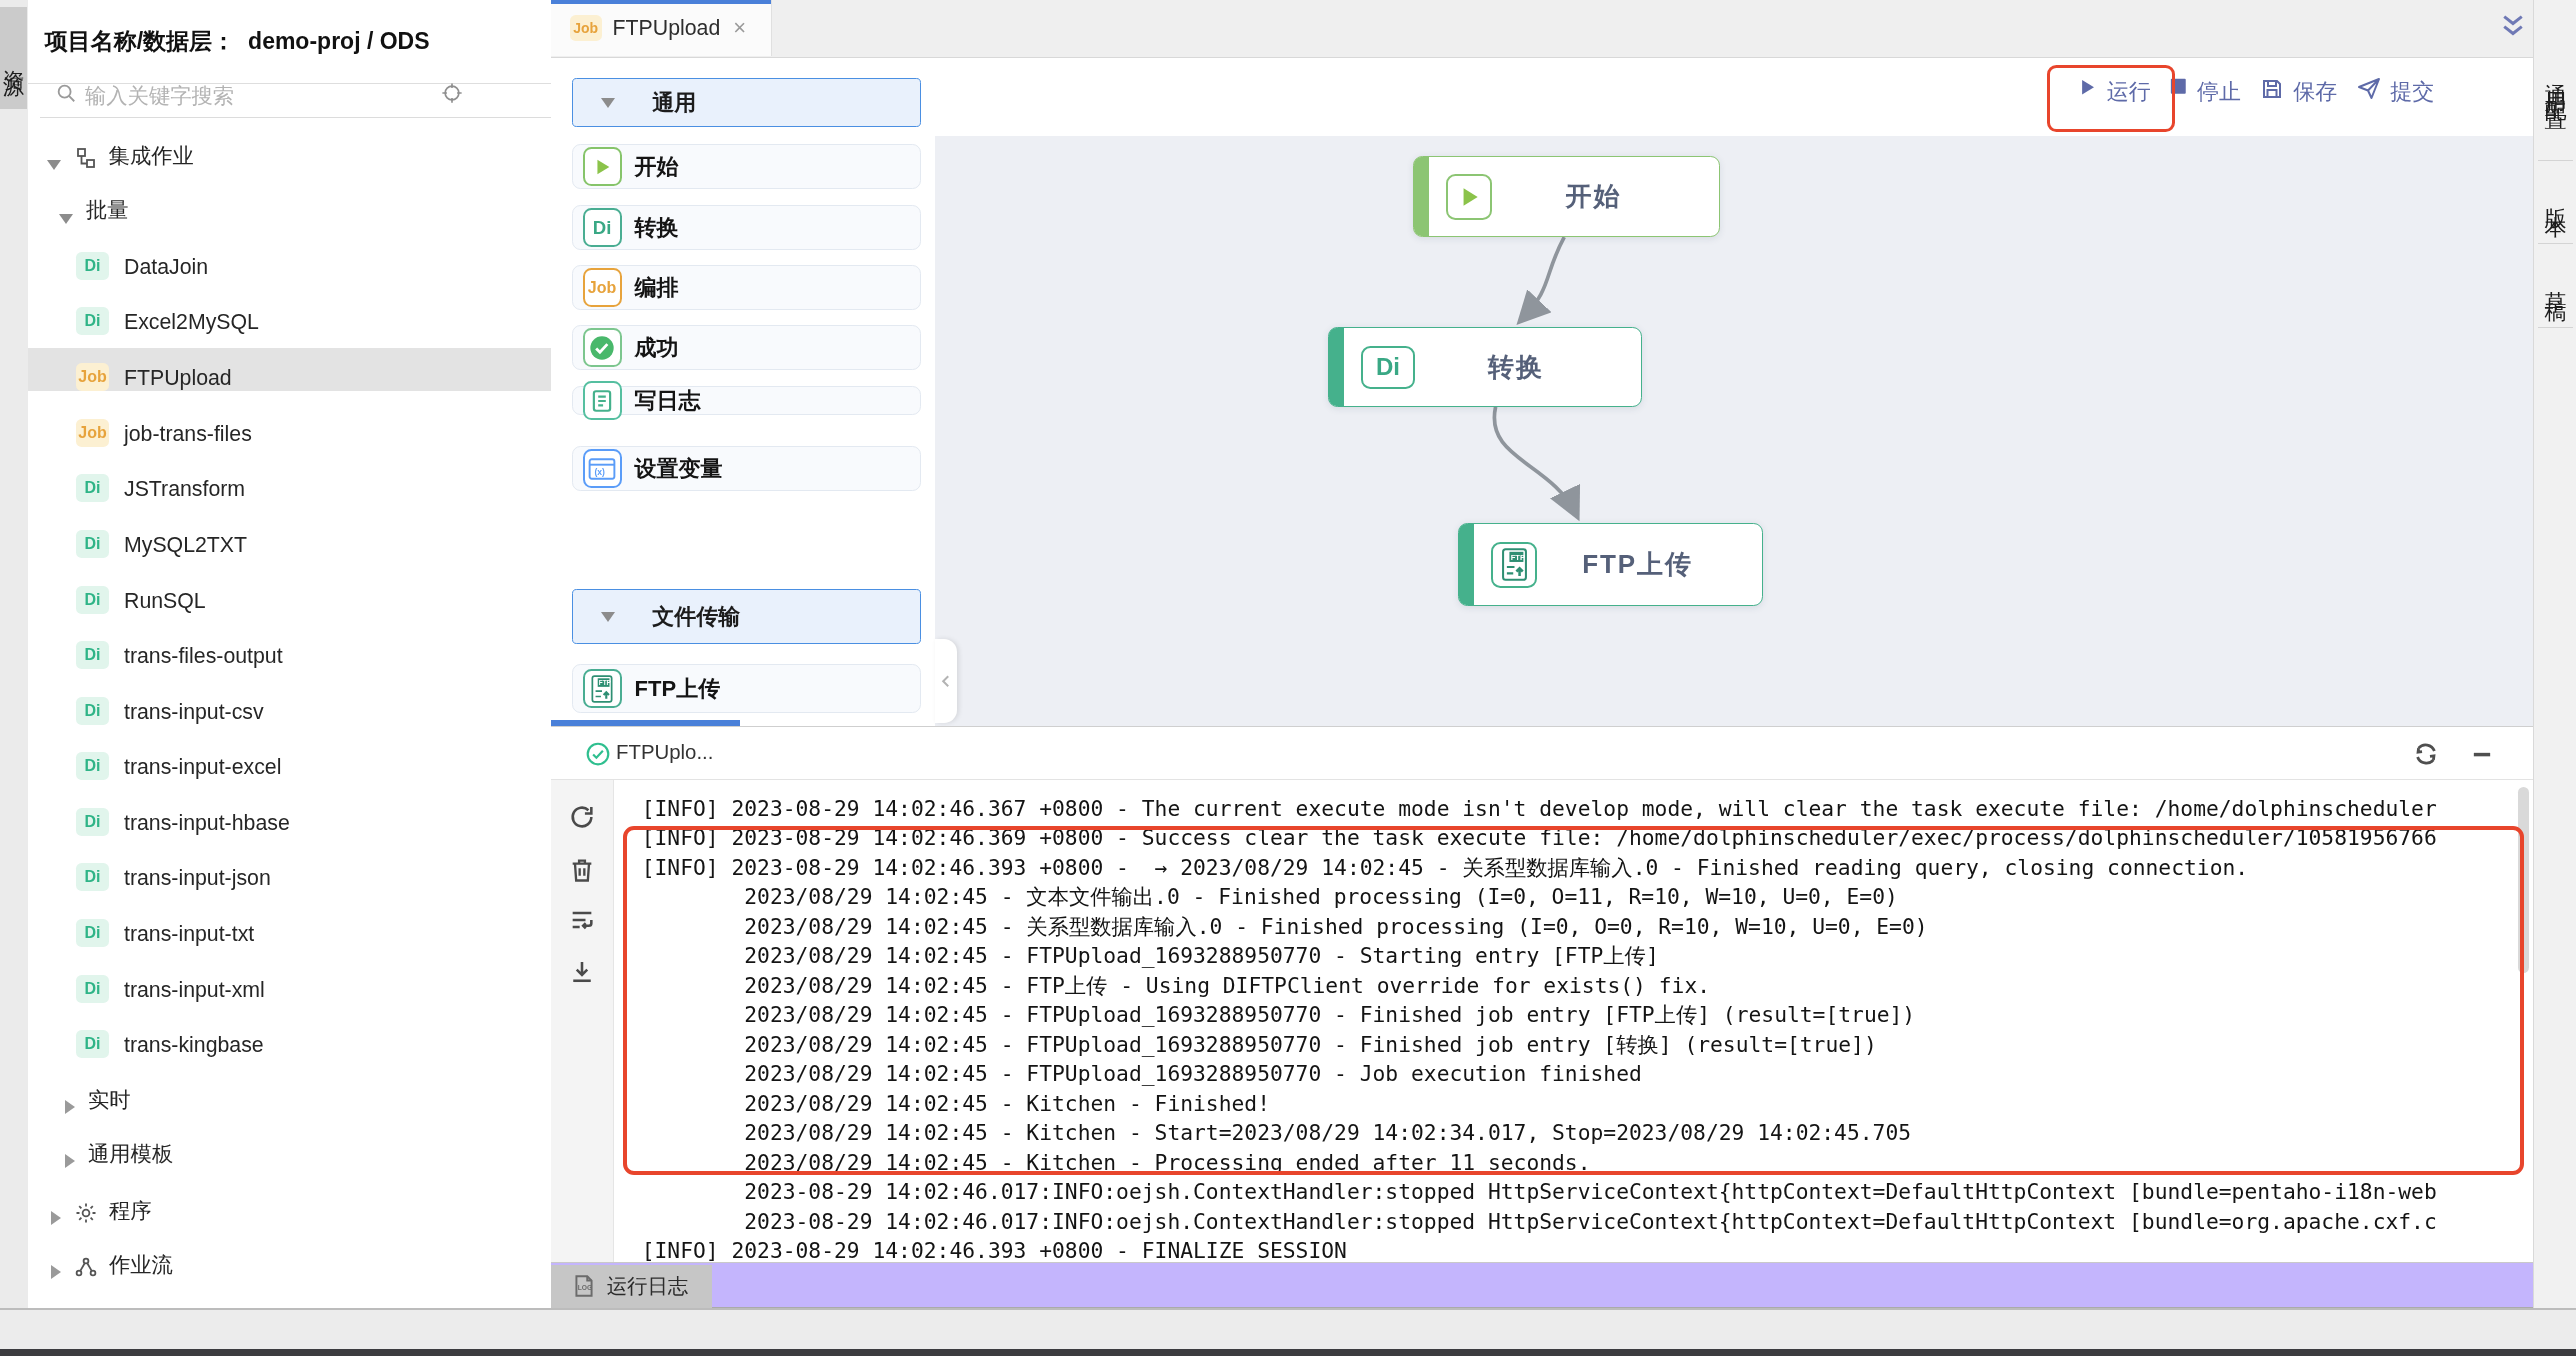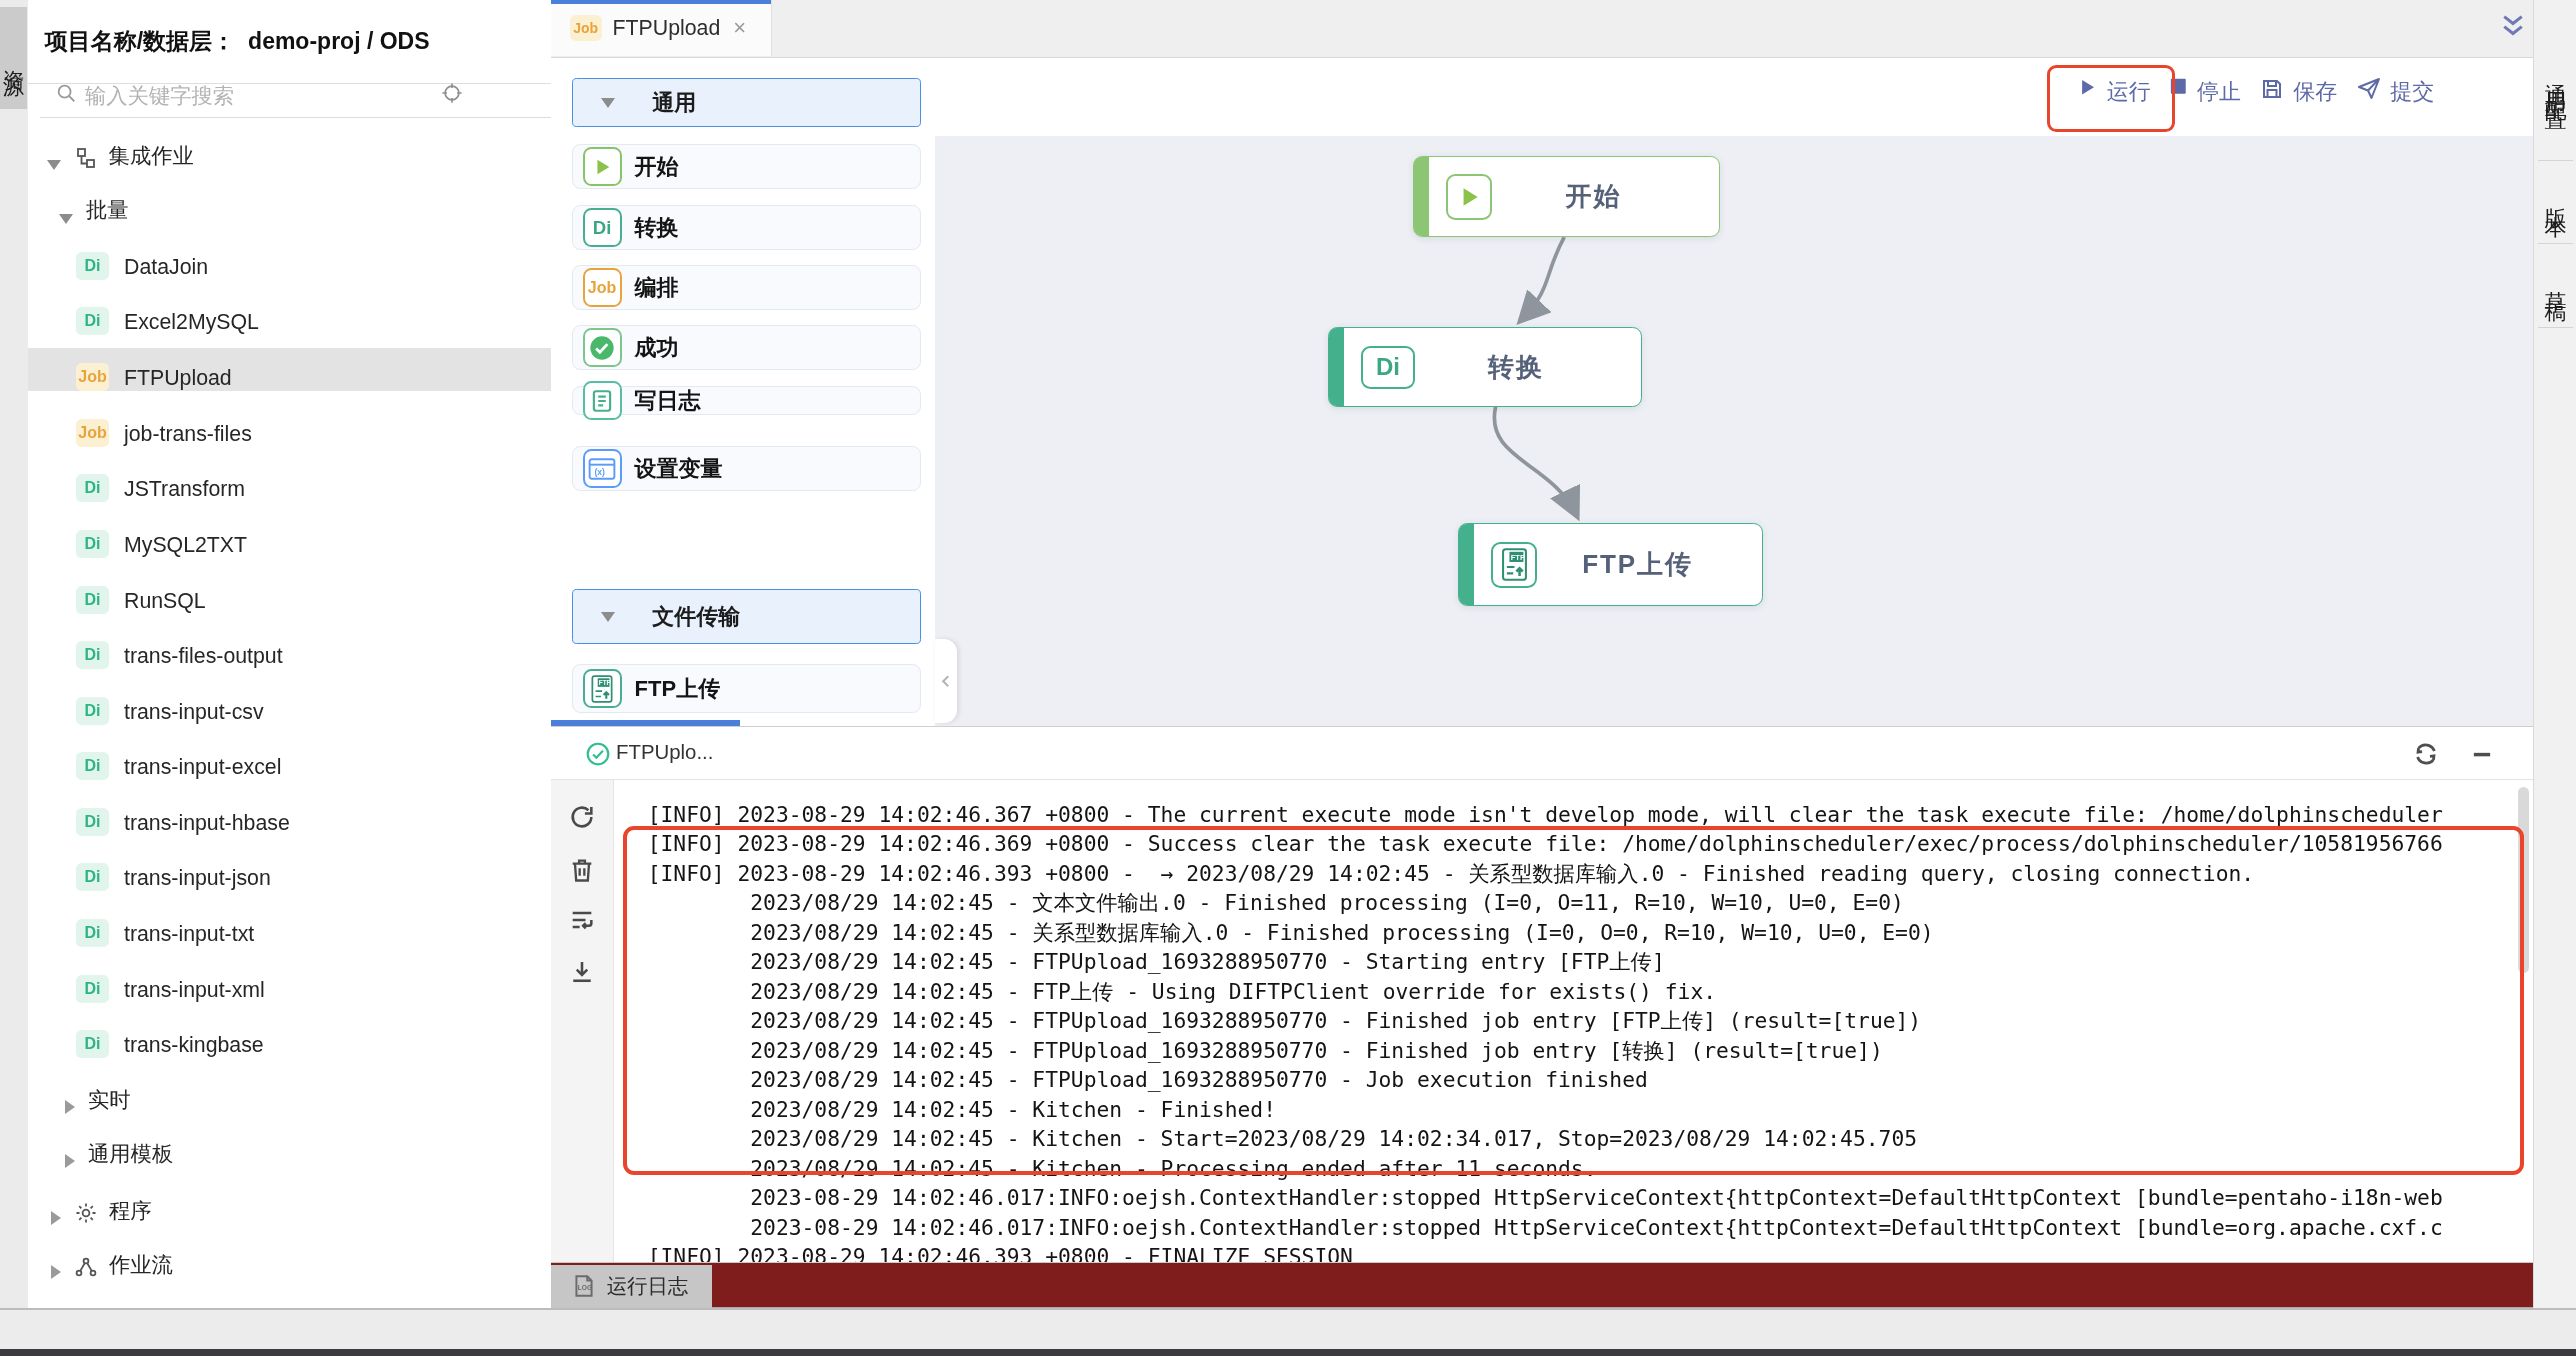--- a/index.html
+++ b/index.html
@@ -70,24 +70,24 @@
   #log-bluebar{position:absolute;left:0;top:-6.5px;width:189px;height:6.5px;background:#4a80d9;}
   #log-topline{position:absolute;left:0;top:0px;width:100%;height:0.9px;background:#cfcfcf;}
   #log-header{position:absolute;left:0;top:0.9px;width:100%;height:53px;background:#fff;border-bottom:0.9px solid #e3e3e3;box-sizing:border-box;}
   #log-header .ltitle{position:absolute;left:65px;top:14px;font-size:20.4px;color:#333;}
   #log-check{position:absolute;left:34px;top:14px;color:#2fbf8f;}
   #log-sync{position:absolute;left:1861px;top:13px;color:#4f4f4f;}
   #log-min{position:absolute;left:1917px;top:13px;color:#4f4f4f;}
   #log-gutter{position:absolute;left:0;top:54px;width:63px;height:483px;background:#f4f4f4;border-right:0.9px solid #e5e5e5;box-sizing:border-box;}
   #log-gutter .gbtn{position:absolute;left:16.7px;color:#4a4a4a;cursor:pointer;}
   #log-body{position:absolute;left:63px;top:54px;width:1900px;height:483px;overflow:hidden;background:#fff;}
-  #log-lines{position:absolute;left:16.7px;top:2.8px;margin:17px;font-family:"DejaVu Sans Mono",monospace;font-size:21.3px;line-height:29.5px;color:#141414;white-space:pre;}
+  #log-lines{position:absolute;left:16.7px;top:2.8px;margin:11px;font-family:"DejaVu Sans Mono",monospace;font-size:21.3px;line-height:29.5px;color:#141414;white-space:pre;}
   #log-scroll{position:absolute;left:1967px;top:61px;width:11px;height:186px;background:#d9d9d9;border-radius:5.6px;}
   #log-annotation{position:absolute;left:72px;top:100px;width:1893px;height:341px;border:4.6px solid #e8452c;border-radius:11px;}
-  #log-tabs{position:absolute;left:0;top:536px;width:100%;height:46px;background:#7f1d1d;border-top:0.9px solid #c9c9c9;border-bottom:1.9px solid #aaa;box-sizing:border-box;}
+  #log-tabs{position:absolute;left:0;top:536px;width:100%;height:46px;background:#c4b5fd;border-top:0.9px solid #c9c9c9;border-bottom:1.9px solid #aaa;box-sizing:border-box;}
   #log-tab-active{position:absolute;left:0;top:1.9px;width:161px;height:43px;background:#c6c6c6;display:flex;align-items:center;padding-left:20.4px;box-sizing:border-box;gap:9.3px;}
   #log-tab-active .tlab{font-size:20.4px;color:#2b2b2b;}
 
   
   #right-strip{position:absolute;left:2533px;top:0;width:43px;height:1310px;background:#f1f1f1;border-left:0.9px solid #d9d9d9;box-sizing:border-box;}
   .v-tab{position:absolute;left:0;width:43px;writing-mode:vertical-rl;text-orientation:upright;font-size:22px;color:#1c1c1c;
     display:flex;align-items:center;justify-content:center;letter-spacing:8.4px;cursor:pointer;}
   .v-div{position:absolute;left:3.7px;width:35px;height:0.9px;background:#d4d4d4;}
 
   

